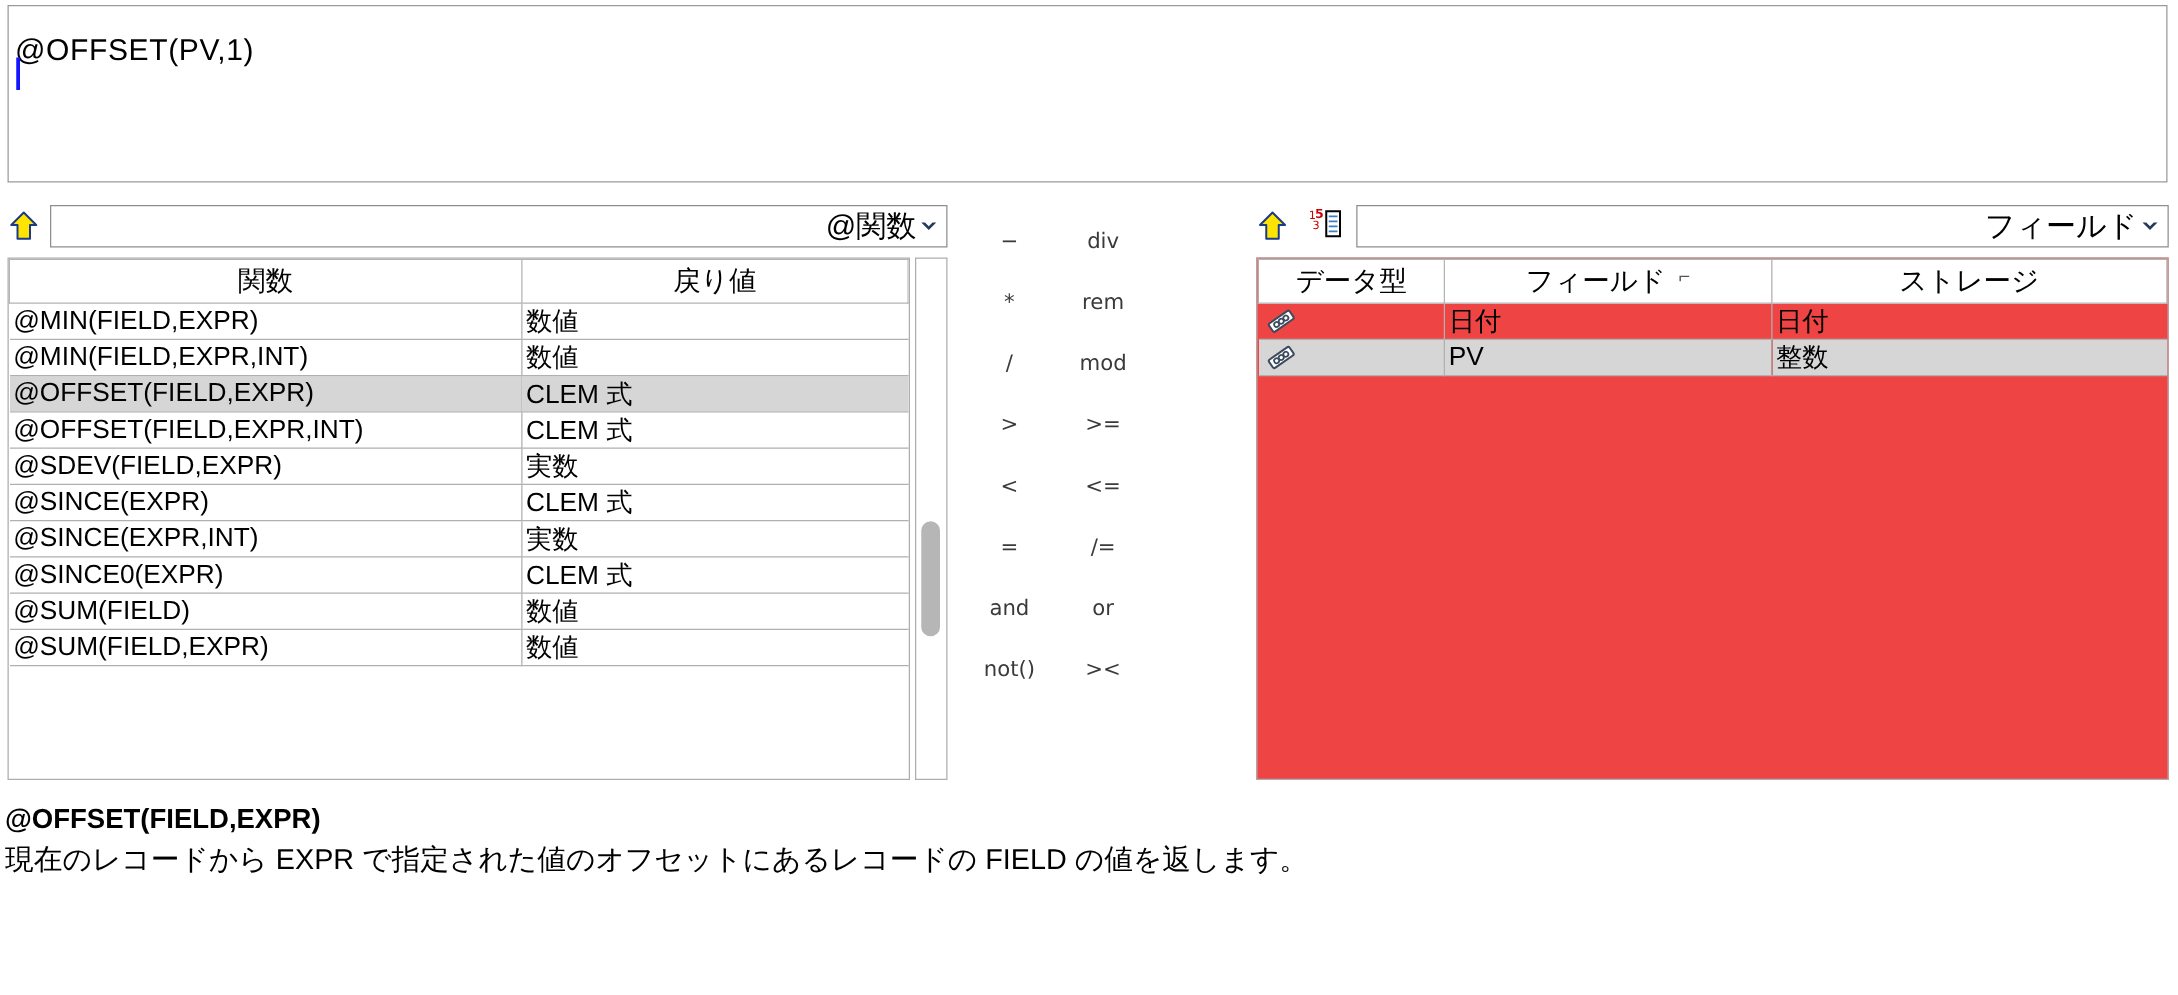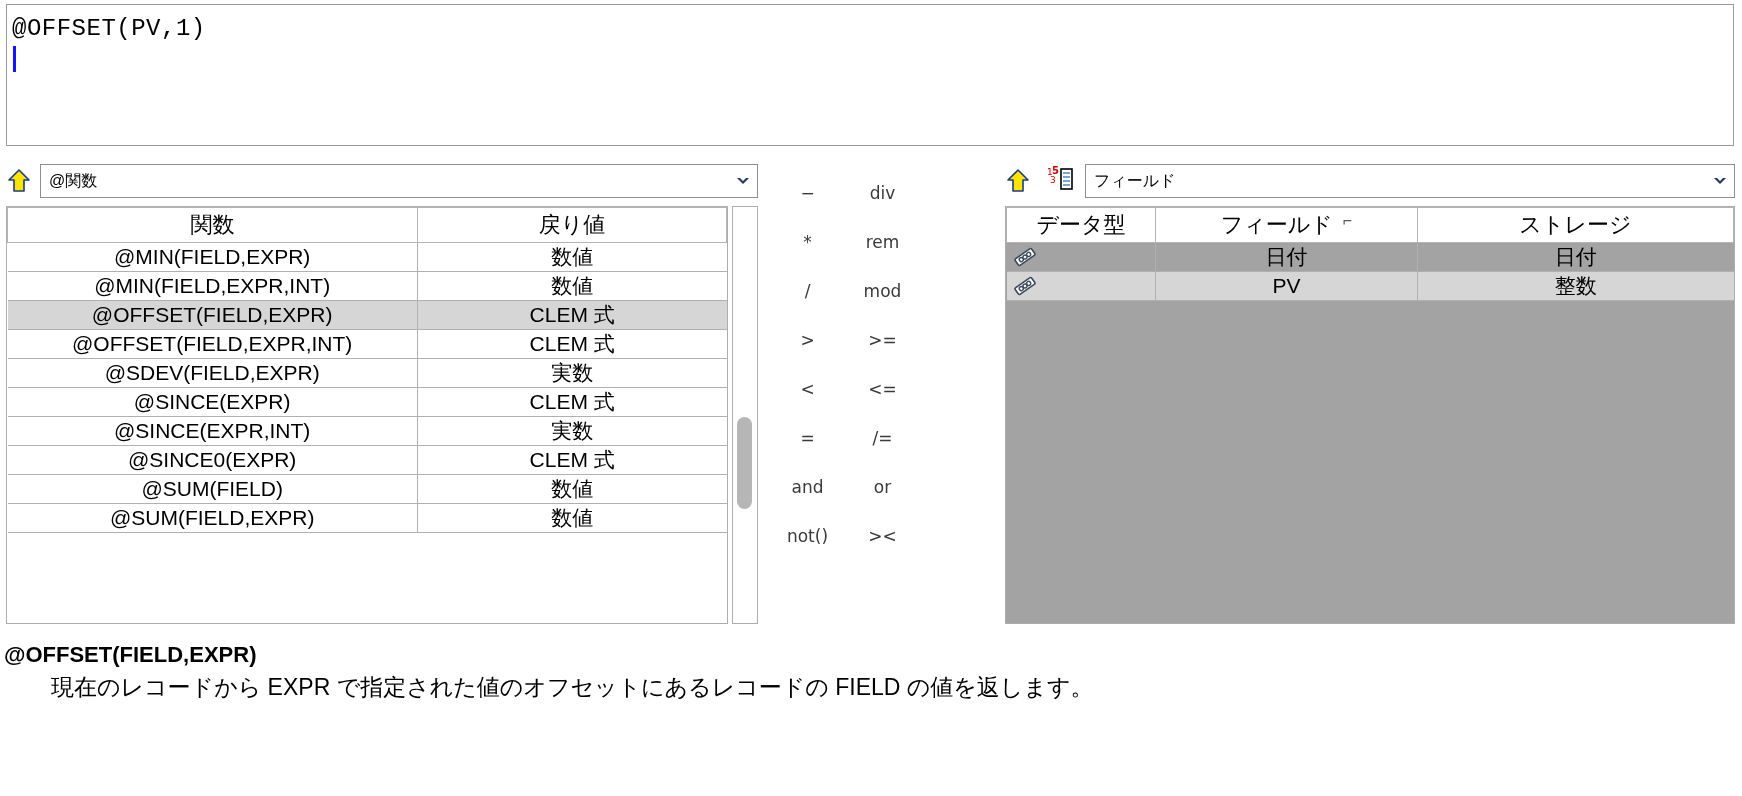--- a/index.html
+++ b/index.html
@@ -29,22 +29,22 @@
     width: 1728px;
     height: 142px;
     border: 1px solid #9a9a9a;
     background: #ffffff;
     box-sizing: border-box;
     overflow: hidden;
   }
   #expression-text {
     position: absolute;
     left: 5px;
-    top: 10px;
-    font-family: Liberation Mono, monospace;
+    top: 22px;
+    font-family: Liberation Sans, sans-serif;
     font-size: 24px;
     line-height: 28px;
     letter-spacing: 0.5px;
     white-space: pre;
   }
   #expression-caret {
     position: absolute;
     left: 6px;
     top: 41px;
     width: 3px;
@@ -77,23 +77,24 @@
     height: 34px;
     border: 1px solid #8e8e8e;
     background: #ffffff;
     display: flex;
     align-items: center;
     box-sizing: border-box;
     padding: 0 4px 0 8px;
   }
   .combo-value {
     flex: 1;
-    font-size: 16px;
+    font-size: 24px;
     white-space: nowrap;
     overflow: hidden;
+    text-align: right;
   }
   .chevron-down {
     width: 20px;
     height: 20px;
     flex: 0 0 20px;
   }
 
   .list-wrap {
     position: absolute;
     left: 0;
@@ -121,21 +122,21 @@
     text-align: center;
     height: 35px;
     background: #ffffff;
     border: 1px solid #b4b4b4;
     box-sizing: border-box;
     padding: 0;
     margin-left: 32px;
   }
   table.grid td {
     font-size: 21px;
-    text-align: center;
+    text-align: left;
     height: 28px;
     border-bottom: 1px solid #b0b0b0;
     border-right: 1px solid #b0b0b0;
     box-sizing: border-box;
     padding: 0 3px;
     white-space: nowrap;
     overflow: hidden;
   }
   table.grid tr.selected td {
     background: #d6d6d6;
@@ -201,21 +202,21 @@
     margin: 0 10px 0 12px;
     flex: 0 0 28px;
   }
   #field-grid-outer {
     position: absolute;
     left: 0;
     top: 43px;
     right: 0;
     bottom: 0;
     border: 1px solid #adadad;
-    background: #a3a3a3;
+    background: #ef4444;
     box-sizing: border-box;
     overflow: hidden;
   }
   .ruler-icon {
     width: 26px;
     height: 20px;
     display: block;
     margin-left: 2px;
   }
   .sort-marker {
@@ -234,21 +235,20 @@
     right: 4px;
   }
   #help-title {
     font-size: 22px;
     font-weight: bold;
     line-height: 30px;
   }
   #help-body {
     font-size: 23px;
     line-height: 34px;
-    margin-left: 47px;
   }
 </style>
 </head>
 <body>
 
 <div class="root">
 
   <div id="expression-editor">
     <div id="expression-text">@OFFSET(PV,1)</div>
     <div id="expression-caret"></div>

